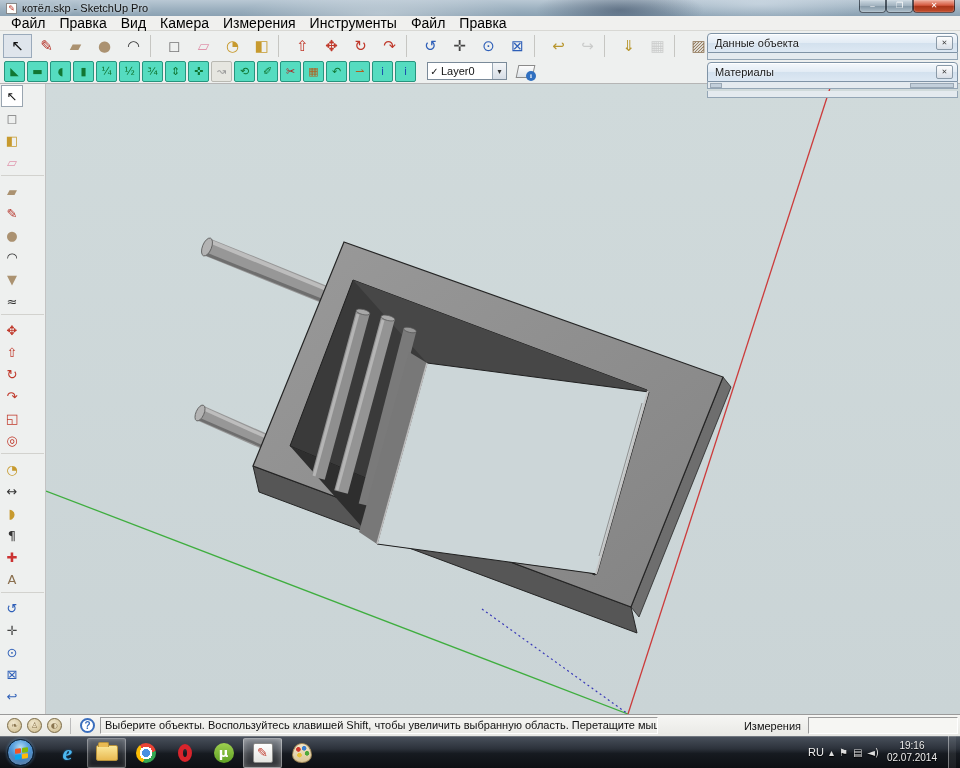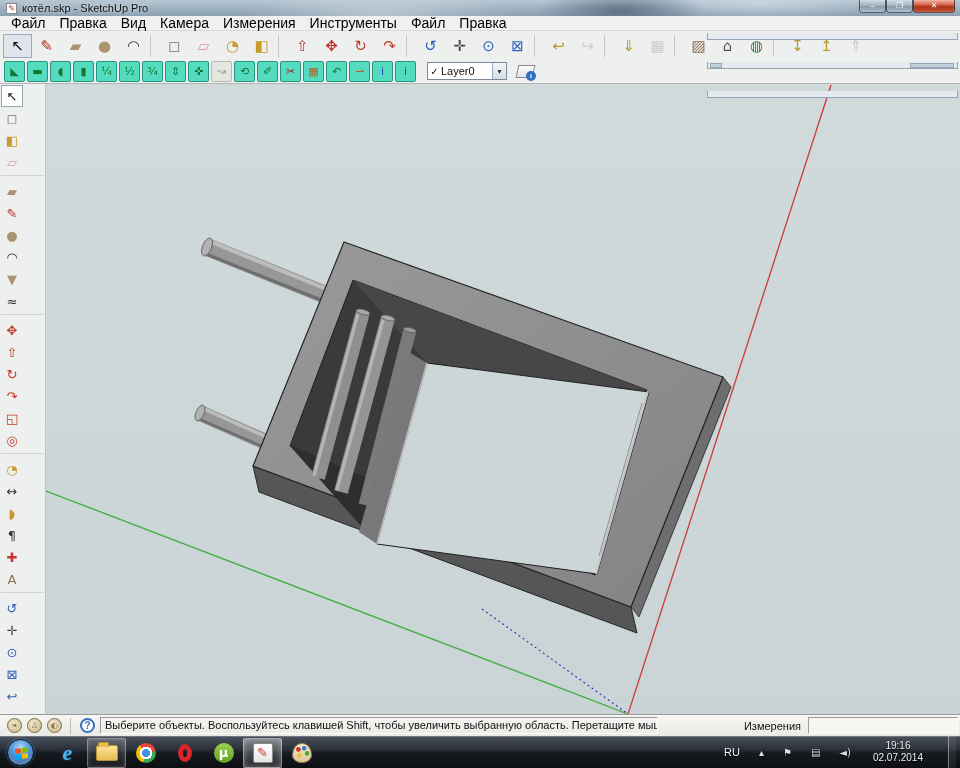--- a/index.html
+++ b/index.html
@@ -139,21 +139,21 @@
     border:1px solid #8a8a88; border-radius:2px; }
   .sketchup .appicon .g { color:#c0392b; font-size:13px; }
   .paint .appicon { width:20px; height:20px; border-radius:50% 50% 50% 50%/60% 60% 40% 40%;
     border:1px solid #a08858;
     background:
       radial-gradient(circle at 30% 30%, #d0392e 2px, transparent 2.6px),
       radial-gradient(circle at 62% 24%, #3a7fd0 2px, transparent 2.6px),
       radial-gradient(circle at 78% 52%, #4fa83a 2px, transparent 2.6px),
       radial-gradient(circle at 36% 62%, #e8c23a 2px, transparent 2.6px),
       linear-gradient(#f2e6c8,#dcc89a); }
-  #tray { margin-left:auto; display:flex; align-items:center; gap:19px; color:#eee; padding-right:4px;
+  #tray { margin-left:auto; display:flex; align-items:center; gap:5px; color:#eee; padding-right:4px;
     text-shadow:0 1px 1px #000; }
   #tray .ticon { font-size:10px; color:#ddd; }
   #lang-indicator { font-size:11px; }
   #clock { text-align:center; font-size:10px; line-height:12px; margin-left:3px; }
   #show-desktop { width:8px; height:32px; margin-left:6px; border-left:1px solid rgba(255,255,255,.4);
     background:rgba(255,255,255,.07); }
 </style>
 </head>
 <body>
 
@@ -434,24 +434,32 @@
     <line x1="381" y1="279" x2="331" y2="460" stroke="#bdbdbd" stroke-width="1.6"></line>
 
     <line x1="602" y1="307" x2="550" y2="490" stroke="#c4c4c4" stroke-width="2"></line>
     <line x1="596" y1="319" x2="553" y2="472" stroke="#8f8f8f" stroke-width="1"></line>
   </svg>
 </div>
 
 <div id="panels-host">
 
     <div class="panel" style="top: 33px;">
+      <div class="panel-title">
+        <span class="label">Данные объекта</span>
+        <span class="panel-close">✕</span>
+      </div>
       <div class="panel-strip plain"></div>
     </div>
 
     <div class="panel" style="top: 62px;">
+      <div class="panel-title">
+        <span class="label">Материалы</span>
+        <span class="panel-close">✕</span>
+      </div>
       <div class="panel-strip slider"></div>
     </div>
 
     <div class="panel active" style="top: 91px;">
       <div class="panel-strip plain"></div>
     </div>
   </div>
 
 <div id="statusbar">
   <span style="display:flex">

